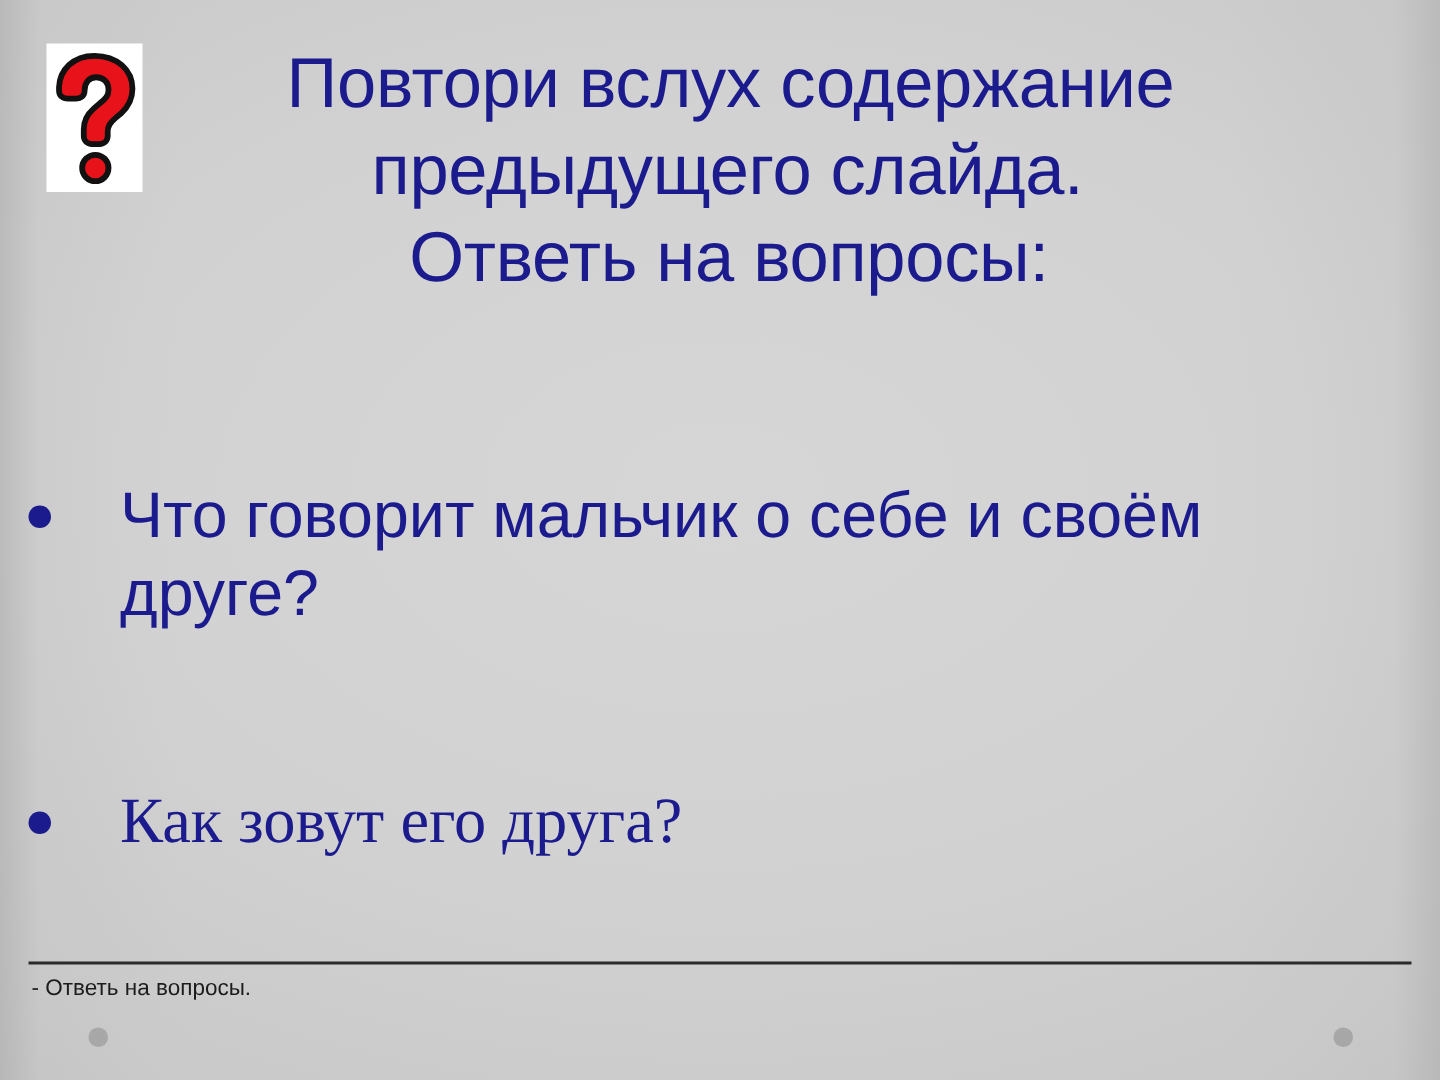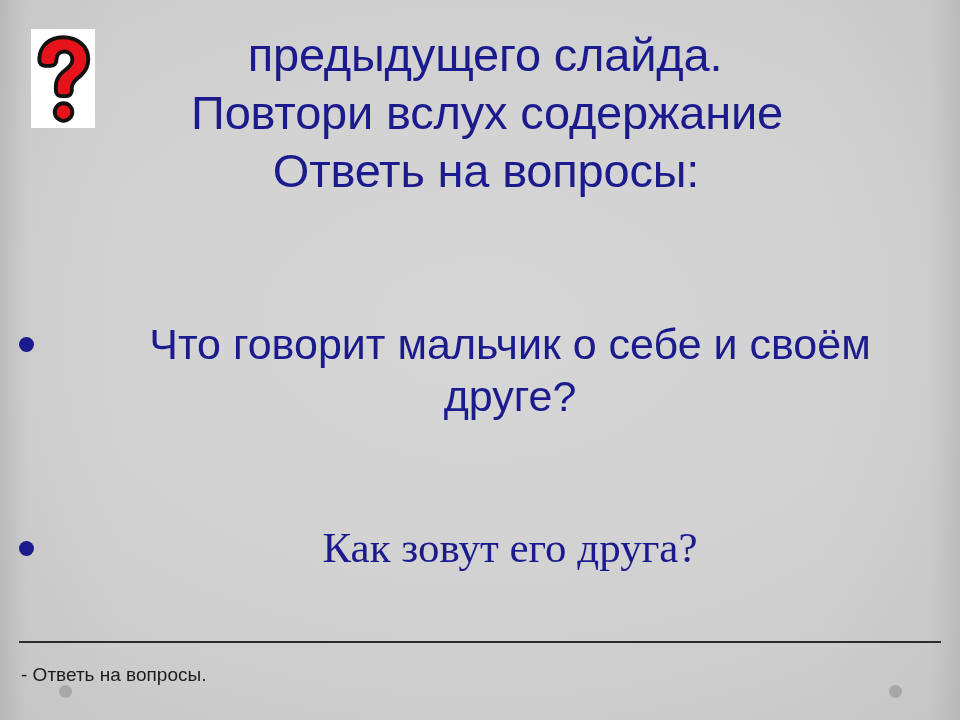--- a/index.html
+++ b/index.html
@@ -84,21 +84,20 @@
     width: 940px;
   }
   .bullet-item {
     position: relative;
     display: block;
     padding-left: 80px;
     color: #1b1b8e;
     font-size: 43px;
     line-height: 52px;
     margin-bottom: 0;
-    text-align: center;
   }
   .bullet-item .dot {
     position: absolute;
     left: 19px;
     top: 19px;
     width: 15px;
     height: 15px;
     border-radius: 50%;
     background: #1b1b8e;
   }
@@ -110,23 +109,23 @@
     position: absolute;
     left: 19px;
     top: 641px;
     width: 922px;
     height: 0;
     border-top: 2px solid #2b2b2b;
   }
   .footer-note {
     position: absolute;
     left: 21px;
-    top: 665px;
+    top: 649px;
     color: #1c1c1c;
-    font-size: 19px;
+    font-size: 15px;
     line-height: 20px;
     white-space: nowrap;
   }
 
   
   .deco-dot {
     position: absolute;
     width: 13px;
     height: 13px;
     border-radius: 50%;
@@ -160,22 +159,22 @@
                L66 96
                C66 89 69 85 76 79
                L82 74
                C91 66 96 57 96 44
                C96 21 77 4 50 4 Z" fill="#e8131a" stroke="#111111" stroke-width="7" stroke-linejoin="round"></path>
       <circle cx="51" cy="140" r="16" fill="#e8131a" stroke="#111111" stroke-width="7"></circle>
     </svg>
   </div>
 
   <div class="title-block">
+    <span class="title-line l1">Повтори вслух содержание</span>
     <span class="title-line l2">предыдущего слайда.</span>
-    <span class="title-line l1">Повтори вслух содержание</span>
     <span class="title-line l3">Ответь на вопросы:</span>
   </div>
 
   <div class="body-block">
     <div class="bullet-item first">
       <span class="dot"></span>
       <span>Что говорит мальчик о себе и своём друге?</span>
     </div>
     <div class="bullet-item second">
       <span class="dot"></span>

